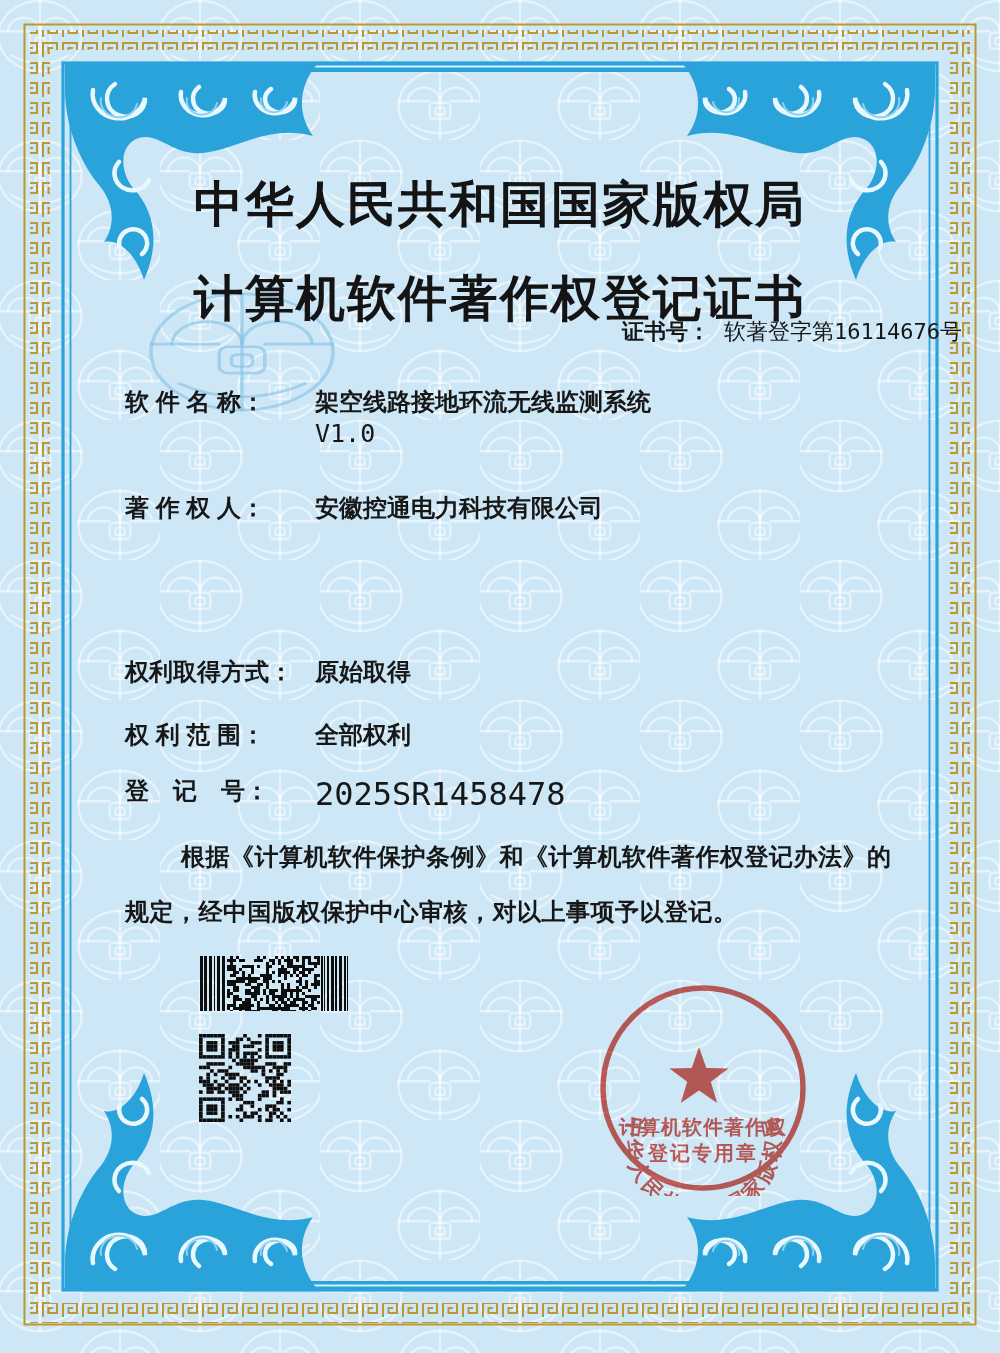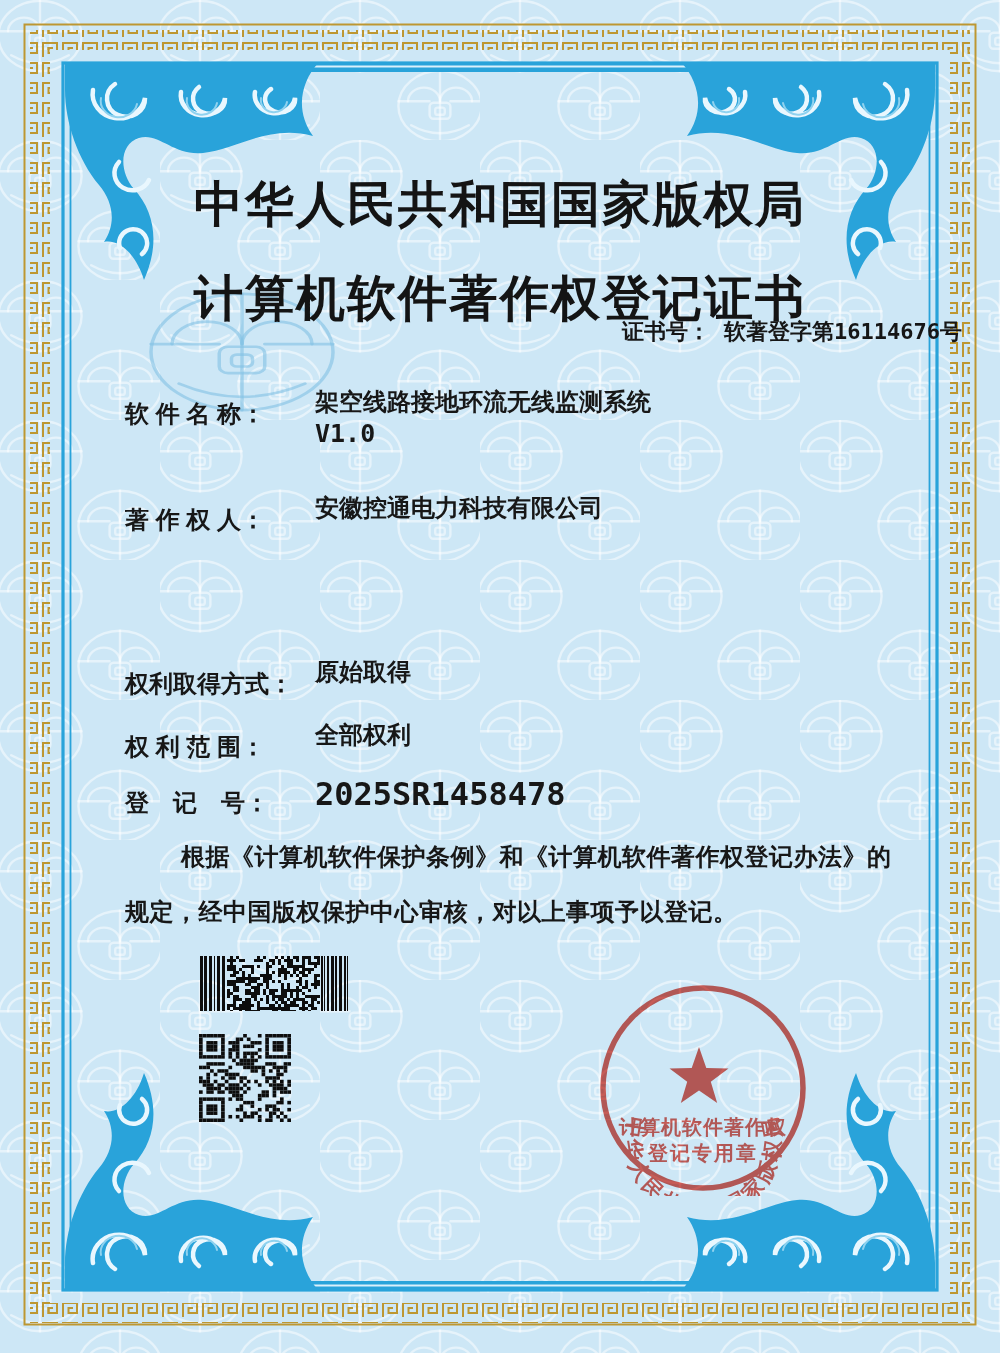--- a/index.html
+++ b/index.html
@@ -14,23 +14,23 @@
   .title{
     left:0;width:1000px;text-align:center;
     font-family:"Liberation Serif",serif;font-weight:900;
     font-size:49px;letter-spacing:2px;color:#141414;
   }
   .certno{
     left:622px;top:317px;font-size:22px;font-weight:700;
   }
   .certno .mono{font-family:"DejaVu Sans Mono",monospace;}
   .row{font-size:24px;font-weight:700;color:#171717;}
-  .row .label{position:absolute;left:125px;top:0;white-space:pre;margin-top:12px;}
+  .row .label{position:absolute;left:125px;top:0;white-space:pre;}
   .row .value{position:absolute;left:315px;top:0;white-space:pre;}
-  .mono{font-family:"DejaVu Sans Mono",monospace;font-weight:700;}
+  .mono{font-family:"DejaVu Sans Mono",monospace;font-weight:400;}
   .stmt{font-size:24px;font-weight:600;color:#171717;letter-spacing:0.5px;}
   #barcode-box{position:absolute;left:200px;top:956px;width:148px;height:55px;}
   #qr-box{position:absolute;left:199px;top:1034px;width:92px;height:88px;}
   #seal-wrap{position:absolute;left:595px;top:984px;width:216px;height:212px;mix-blend-mode:multiply;opacity:0.9;}
   .date{
     left:611px;top:1181px;font-size:29px;font-weight:700;
     font-family:"Liberation Serif",serif;color:#111;
   }
 </style>
 </head>

